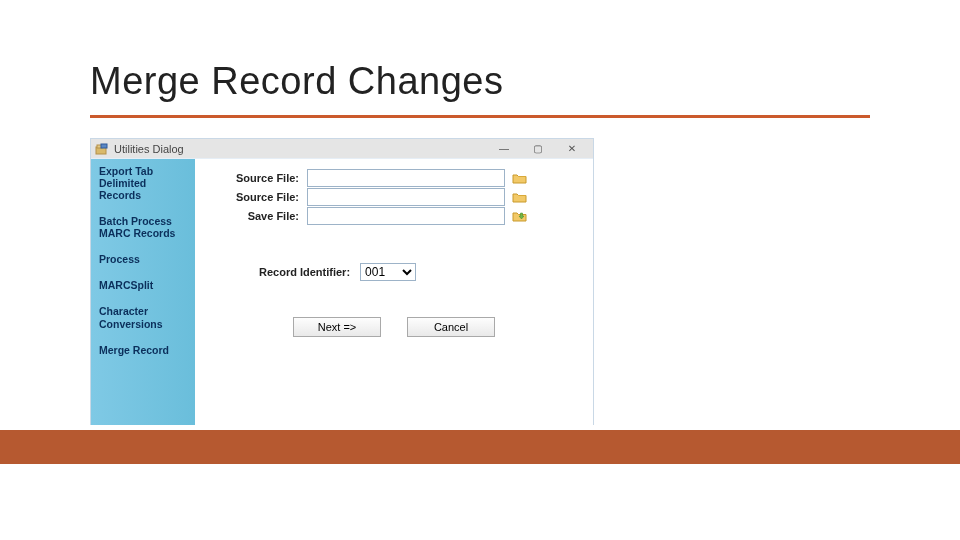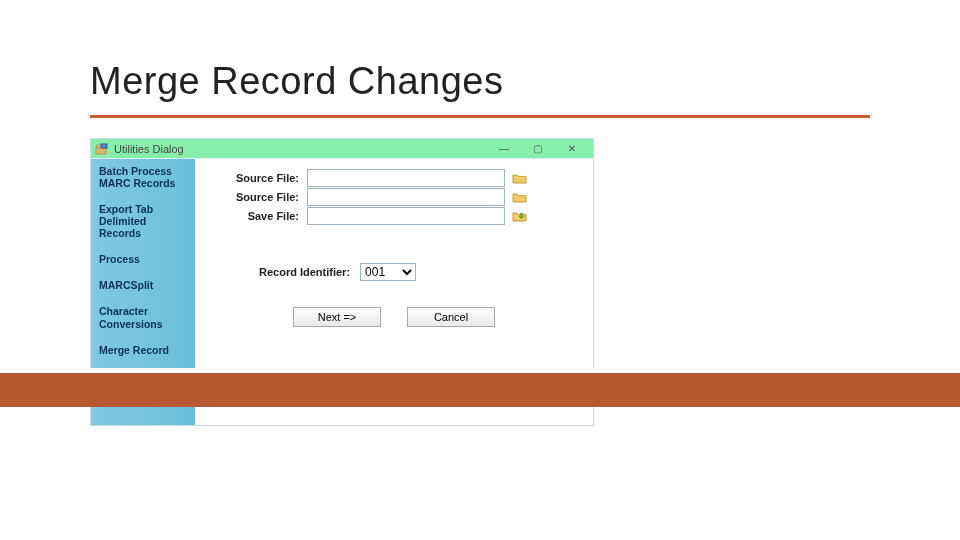--- a/index.html
+++ b/index.html
@@ -1,36 +1,36 @@
 <!DOCTYPE html>
 <html><head>
   <meta charset="utf-8">
   <style>
     * { box-sizing: border-box; margin: 0; padding: 0; }
     html, body { width: 960px; height: 540px; font-family: "Segoe UI", Arial, sans-serif; background: #fff; overflow: hidden; }
-    .slide { position: relative; width: 960px; height: 407px; background: #fff; }
+    .slide { position: relative; width: 960px; height: 464px; background: #fff; }
     .slide-title {
       position: absolute; left: 90px; top: 60px;
       font-size: 38px; font-weight: 300; color: #222;
       letter-spacing: 0.5px;
     }
     .title-rule {
       position: absolute; left: 90px; right: 90px; top: 115px;
       height: 3px; background: #CB5A2C;
     }
     .dialog {
       position: absolute; left: 90px; top: 138px;
       width: 504px; height: 288px;
       border: 1px solid #C9D8E6; background: #fff;
       box-shadow: 0 0 0 1px #fff inset;
       font-size: 11px;
     }
     .titlebar {
       height: 20px; display: flex; align-items: center;
-      padding: 0 4px; background: #86efac; border-bottom: 1px solid #E6EEF6;
+      padding: 0 4px; background: #e5e5e5; border-bottom: 1px solid #E6EEF6;
     }
     .titlebar .app-icon { width: 14px; height: 14px; margin-right: 5px; display: inline-flex; align-items: center; justify-content: center; }
     .titlebar .title-text { font-size: 11px; color: #444; }
     .titlebar .spacer { flex: 1; }
     .titlebar .win-ctrl {
       width: 34px; height: 20px; display: flex; align-items: center; justify-content: center;
       color: #555; font-family: Arial, sans-serif; font-size: 10px; cursor: default;
     }
     .dialog-body { display: flex; height: calc(100% - 20px); }
     .sidebar {
@@ -68,21 +68,21 @@
       padding-left: 44px;
     }
     .identifier-row .lbl {
       font-weight: 700; font-size: 11px; color: #222; padding-right: 10px;
     }
     .identifier-row select {
       width: 56px; height: 18px; font-size: 12px;
       border: 1px solid #9DB3C8; background: #fff;
     }
     .button-row {
-      display: flex; gap: 26px; justify-content: center; margin-top: 26px; align-items: flex-end;
+      display: flex; gap: 26px; justify-content: center; margin-top: 36px; align-items: flex-end;
     }
     .button-row button {
       width: 88px; height: 20px; font-size: 11px;
       background: linear-gradient(#fdfdfd, #e9e9e9);
       border: 1px solid #A9A9A9; cursor: default;
     }
     .bottom-band {
       position: absolute; left: 0; right: 0; bottom: 0; height: 34px;
       background: #B65930;
     }
@@ -108,25 +108,25 @@
       </span>
       <span class="title-text">Utilities Dialog</span>
       <span class="spacer"></span>
       <span class="win-ctrl">—</span>
       <span class="win-ctrl">▢</span>
       <span class="win-ctrl">✕</span>
     </div>
 
     <div class="dialog-body">
       <div class="sidebar">
-        <div class="sidebar-item">Batch Process
-MARC Records</div>
         <div class="sidebar-item">Export Tab
 Delimited
 Records</div>
+        <div class="sidebar-item">Batch Process
+MARC Records</div>
         <div class="sidebar-item">Process</div>
         <div class="sidebar-item">MARCSplit</div>
         <div class="sidebar-item">Character
 Conversions</div>
         <div class="sidebar-item">Merge Record</div>
       </div>
 
       <div class="main">
 
         <div class="form-row">

